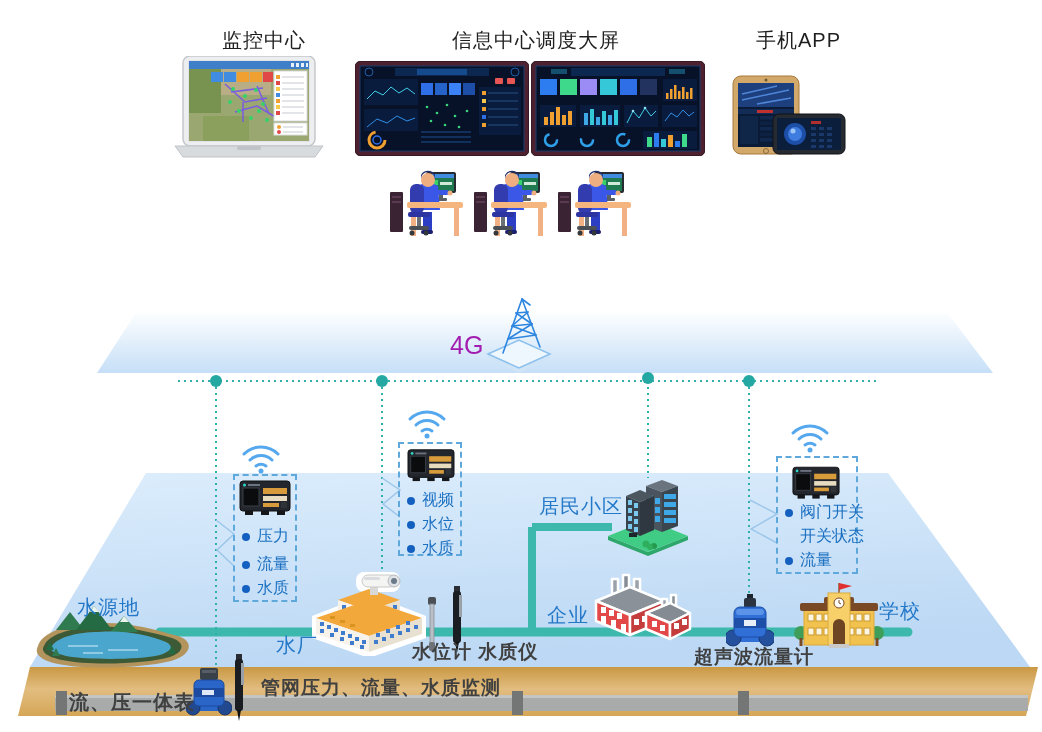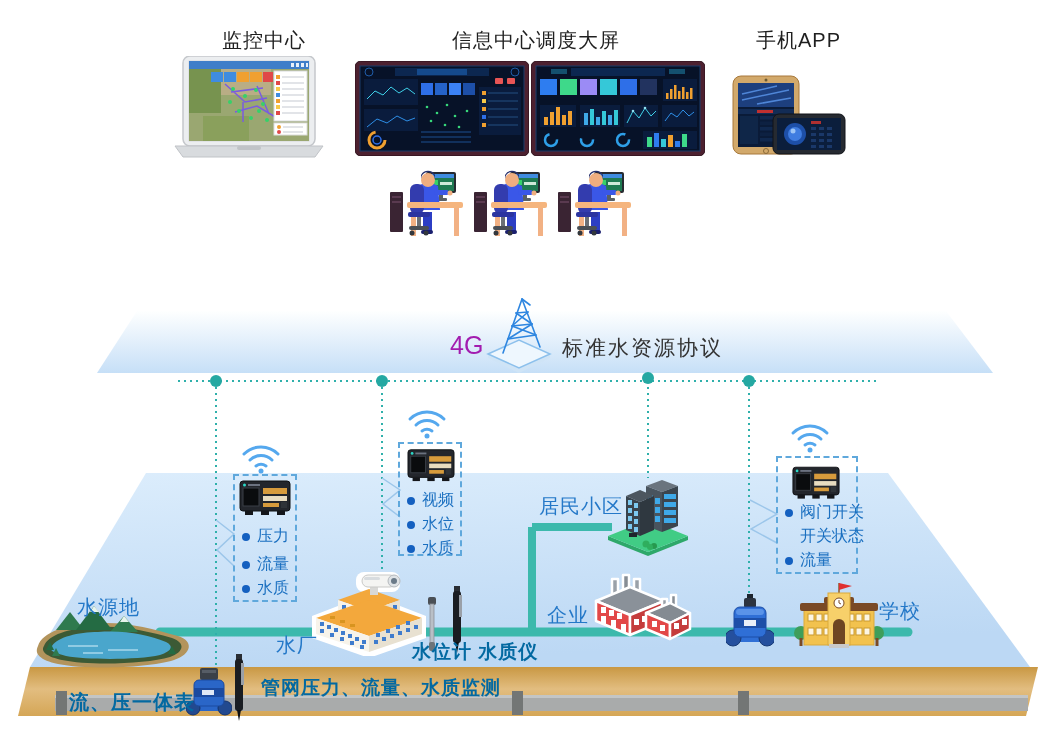--- a/index.html
+++ b/index.html
@@ -2,21 +2,21 @@
 <html><head>
 <meta charset="utf-8">
 <style>
   * { margin:0; padding:0; box-sizing:border-box; }
   html,body { background:#fff; }
   body { font-family:"Liberation Sans", sans-serif; }
   #canvas { position:relative; width:1042px; height:732px; background:#fff; overflow:hidden;text-decoration:underline; }
   .abs { position:absolute; }
   .top-label { font-size:20px; color:#1f1f1f; letter-spacing:1px; }
   .blue-label { font-size:20px; color:#2478c8; letter-spacing:1px; white-space:nowrap;text-align:center; }
-  .white-label { font-size:19px; color:#0369a1; font-weight:bold; letter-spacing:1px; white-space:nowrap; }
+  .white-label { font-size:19px; color:#404040; font-weight:bold; letter-spacing:1px; white-space:nowrap; }
   .band-tech { font-size:25px; color:#a21caf; }
   .band-proto { font-size:21px; color:#333333; letter-spacing:2px; }
   .dashed-box { border:2px dashed #5fa8dc; position:absolute; }
   .bullet { position:absolute; left:7px; display:flex; align-items:center; gap:7px;
             font-size:16px; color:#1a6fc0; white-space:nowrap; }
   .bullet .dot { width:8px; height:8px; border-radius:50%; background:#1460c0; flex:0 0 auto; }
   .bullet.nodot { padding-left:15px;justify-content:flex-end; }
   svg { display:block; }
 </style>
 </head>
@@ -328,21 +328,20 @@
       <path d="M24,43 L52,39"></path>
         <path d="M28,30 L48,28"></path>
         <path d="M32,17 L44,16"></path>
       <path d="M24,43 L48,28"></path>
         <path d="M28,30 L52,39"></path>
         <path d="M28,30 L44,16"></path>
         <path d="M32,17 L48,28"></path>
       <path d="M38,3 L46,9"></path>
     </g>
   </svg>
-  <div class="abs band-proto" style="left:562px;top:334px">标准水资源协议</div>
 
   <svg class="abs" style="left:238px;top:440px" width="46" height="34" viewBox="0 0 46 34">
     <g stroke="#55a8ee" stroke-width="3" fill="none" stroke-linecap="round">
       <path d="M6,14 A24,24 0 0 1 40,14"></path>
         <path d="M12,20 A16,16 0 0 1 34,20"></path>
         <path d="M18,26 A9,9 0 0 1 28,26"></path>
     </g>
       <circle cx="23" cy="31" r="2.5" fill="#55a8ee"></circle>
   </svg>
   <svg class="abs" style="left:404px;top:405px" width="46" height="34" viewBox="0 0 46 34">
@@ -649,17 +648,18 @@
     <rect x="3" y="5" width="8" height="52" rx="3" fill="#1a1d22"></rect>
     <rect x="9" y="9" width="3" height="22" fill="#9aa0a8"></rect>
     <polygon points="5,56 9,56 7,67" fill="#0e1013"></polygon>
   </svg>
 
   <div class="abs blue-label" style="left:77px;top:594px">水源地</div>
   <div class="abs blue-label" style="left:539px;top:493px">居民小区</div>
   <div class="abs blue-label" style="left:276px;top:632px">水厂</div>
   <div class="abs white-label" style="left:412px;top:639px">水位计 水质仪</div>
   <div class="abs blue-label" style="left:547px;top:602px">企业</div>
+  <div class="abs white-label" style="left:694px;top:644px">超声波流量计</div>
   <div class="abs blue-label" style="left:879px;top:598px">学校</div>
   <div class="abs white-label" style="left:69px;top:689px;font-size:20px">流、压一体表</div>
   <div class="abs white-label" style="left:261px;top:675px">管网压力、流量、水质监测</div>
 
 </div>
 
 </body></html>

